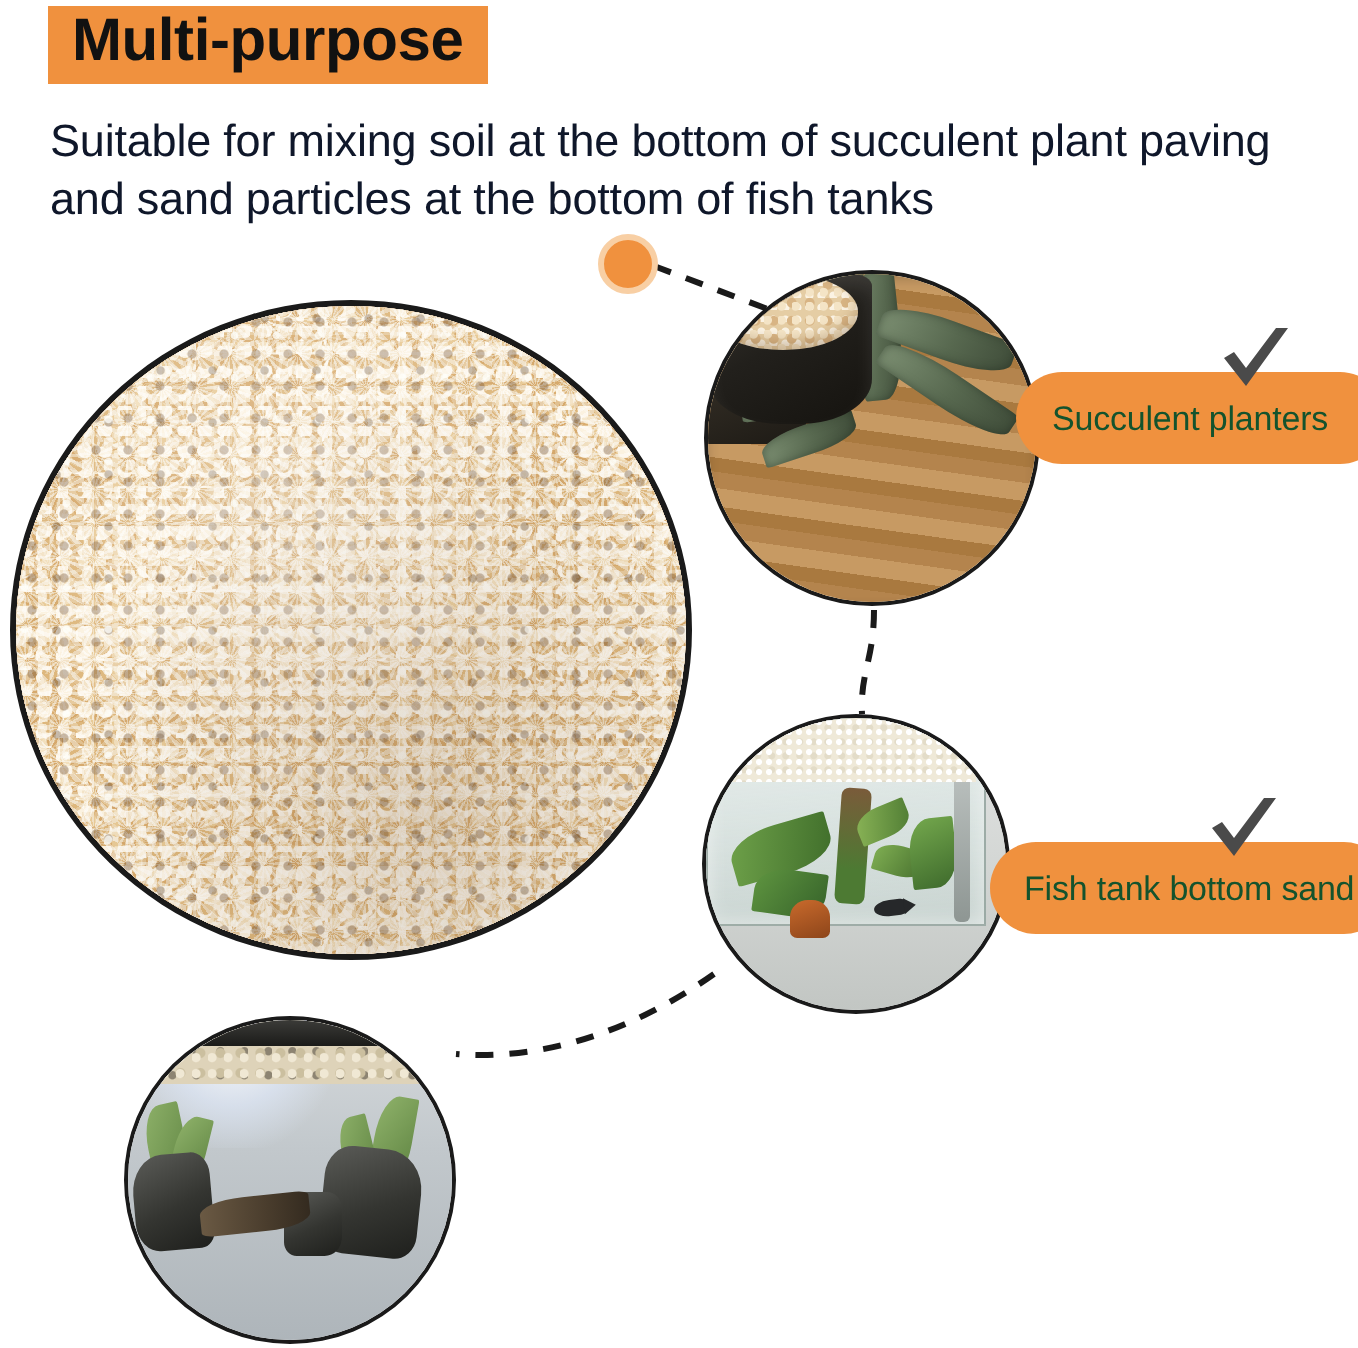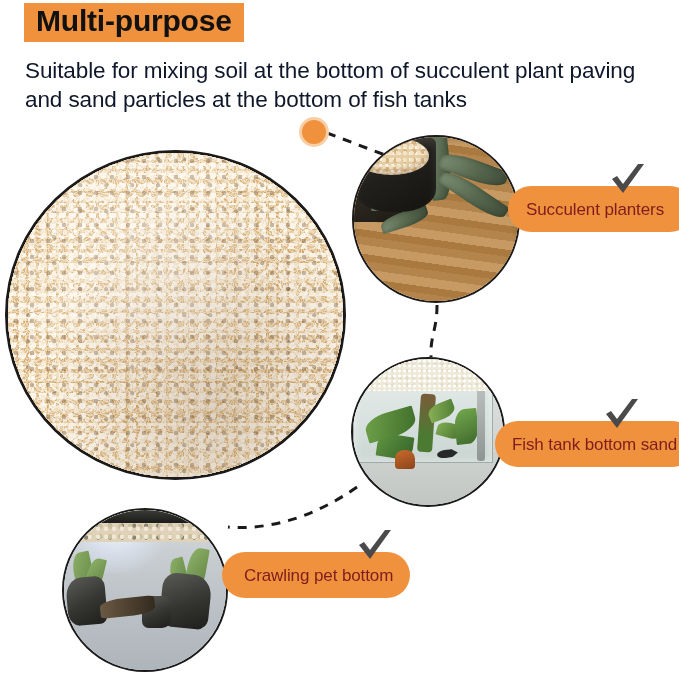--- a/index.html
+++ b/index.html
@@ -223,21 +223,21 @@
 
   
   .callout{position:absolute;height:46px;display:flex;align-items:center;}
   .pill{
     position:relative;height:46px;
     background:#F0913E;border-radius:23px;
     display:flex;align-items:center;
     box-sizing:border-box;
   }
   .pill .plabel{
-    color:#7f1d1d;font-size:17px;white-space:nowrap;
+    color:#14532d;font-size:17px;white-space:nowrap;
     letter-spacing:-0.1px;line-height:1;
   }
   .check{position:absolute;width:40px;height:38px;pointer-events:none;}
 
   #callout-succulent{left:508px;top:186px;}
   #callout-succulent .pill{width:185px;padding-left:18px;}
   #callout-succulent .check{left:100px;top:-24px;}
 
   #callout-fishtank{left:495px;top:421px;}
   #callout-fishtank .pill{width:200px;padding-left:17px;}
@@ -354,22 +354,14 @@
 
   <div class="callout" id="callout-fishtank">
     <div class="pill">
       <span class="plabel">Fish tank bottom sand</span>
     </div>
     <svg class="check" viewBox="0 0 40 38">
       <path d="M4 17 L15 31 L36 2 L30 2 L15 22 L9 14 Z" fill="#4a4a4a"></path>
     </svg>
   </div>
 
-  <div class="callout" id="callout-pet">
-    <div class="pill">
-      <span class="plabel">Crawling pet bottom</span>
-    </div>
-    <svg class="check" viewBox="0 0 40 38">
-      <path d="M4 17 L15 31 L36 2 L30 2 L15 22 L9 14 Z" fill="#4a4a4a"></path>
-    </svg>
-  </div>
 
 </div>
 
 </body></html>

